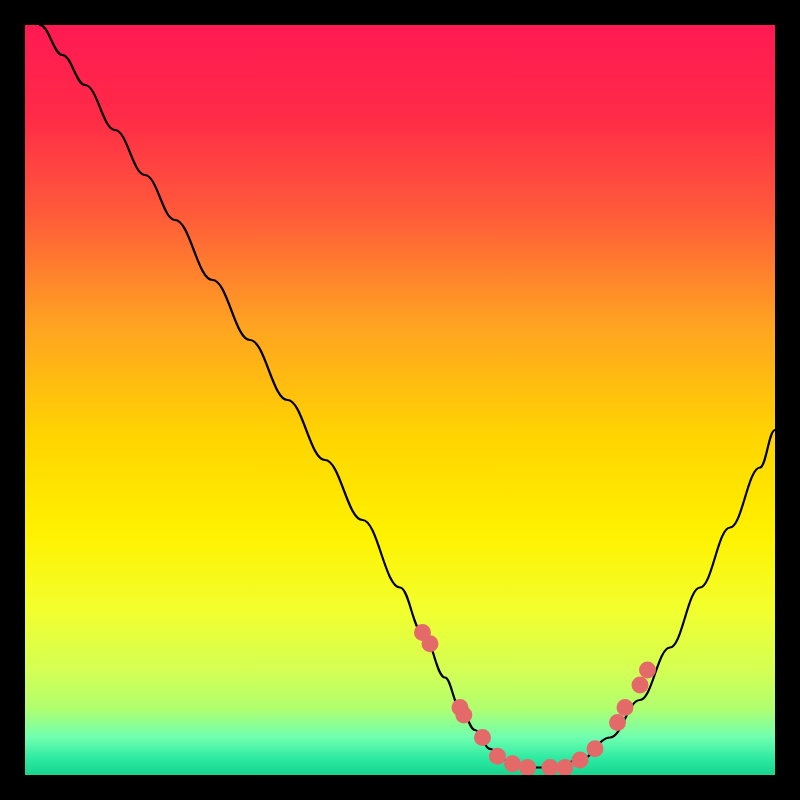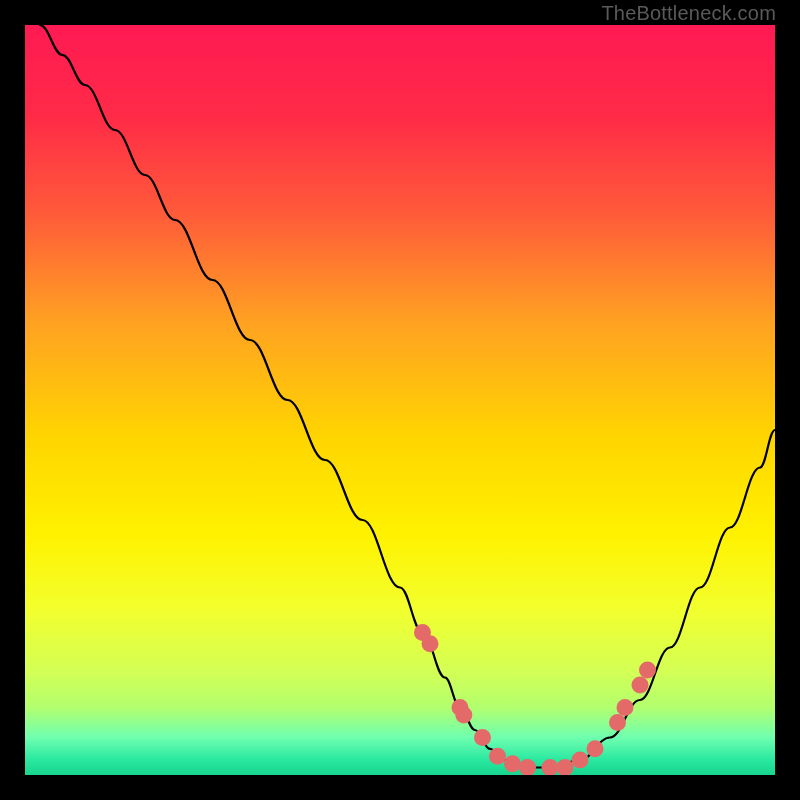--- a/index.html
+++ b/index.html
@@ -38,21 +38,20 @@
     overflow: visible;
   }
   .dot {
     fill: #e46a6a;
   }
 </style>
 </head>
 <body>
 
 <div class="frame">
-  <div class="watermark">TheBottleneck.com</div>
   <div class="plot-area">
     <div class="gradient" id="grad" style="background: linear-gradient(rgb(255, 26, 83) 0%, rgb(255, 42, 71) 12%, rgb(255, 90, 58) 25%, rgb(255, 163, 33) 40%, rgb(255, 213, 0) 55%, rgb(255, 242, 0) 68%, rgb(242, 255, 46) 78%, rgb(212, 255, 84) 86%, rgb(178, 255, 110) 91%, rgb(111, 255, 176) 95%, rgb(41, 232, 160) 98%, rgb(24, 212, 142) 100%);"></div>
     <svg class="curve" viewBox="0 0 750 750" preserveAspectRatio="none">
       <path id="curve-path" fill="none" stroke="#000" stroke-width="2.2" stroke-linecap="round" stroke-linejoin="round" d="M 15.0 0.0 C 24.0 0.0, 28.5 30.0, 37.5 30.0 C 46.5 30.0, 51.0 60.0, 60.0 60.0 C 72.0 60.0, 78.0 105.0, 90.0 105.0 C 102.0 105.0, 108.0 150.0, 120.0 150.0 C 132.0 150.0, 138.0 195.0, 150.0 195.0 C 165.0 195.0, 172.5 255.0, 187.5 255.0 C 202.5 255.0, 210.0 315.0, 225.0 315.0 C 240.0 315.0, 247.5 375.0, 262.5 375.0 C 277.5 375.0, 285.0 435.0, 300.0 435.0 C 315.0 435.0, 322.5 495.0, 337.5 495.0 C 352.5 495.0, 360.0 562.5, 375.0 562.5 C 384.0 562.5, 388.5 607.5, 397.5 607.5 C 406.5 607.5, 411.0 652.5, 420.0 652.5 C 426.0 652.5, 429.0 682.5, 435.0 682.5 C 441.0 682.5, 444.0 705.0, 450.0 705.0 C 456.0 705.0, 459.0 723.8, 465.0 723.8 C 471.0 723.8, 474.0 735.0, 480.0 735.0 C 489.0 735.0, 493.5 742.5, 502.5 742.5 C 511.5 742.5, 516.0 742.5, 525.0 742.5 C 537.0 742.5, 543.0 735.0, 555.0 735.0 C 567.0 735.0, 573.0 712.5, 585.0 712.5 C 597.0 712.5, 603.0 675.0, 615.0 675.0 C 627.0 675.0, 633.0 622.5, 645.0 622.5 C 657.0 622.5, 663.0 562.5, 675.0 562.5 C 687.0 562.5, 693.0 502.5, 705.0 502.5 C 717.0 502.5, 723.0 442.5, 735.0 442.5 C 741.0 442.5, 744.0 405.0, 750.0 405.0"></path>
       <g id="dots">
           <circle cx="397.5" cy="607.5" r="8.5" class="dot"></circle>
           <circle cx="405.0" cy="618.8" r="8.5" class="dot"></circle>
           <circle cx="435.0" cy="682.5" r="8.5" class="dot"></circle>
           <circle cx="438.8" cy="690.0" r="8.5" class="dot"></circle>
           <circle cx="457.5" cy="712.5" r="8.5" class="dot"></circle>

